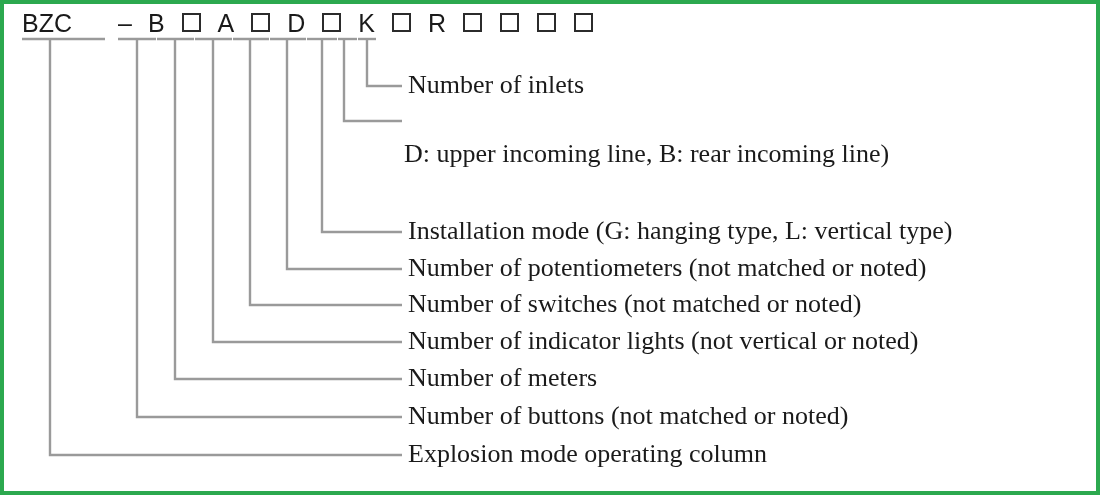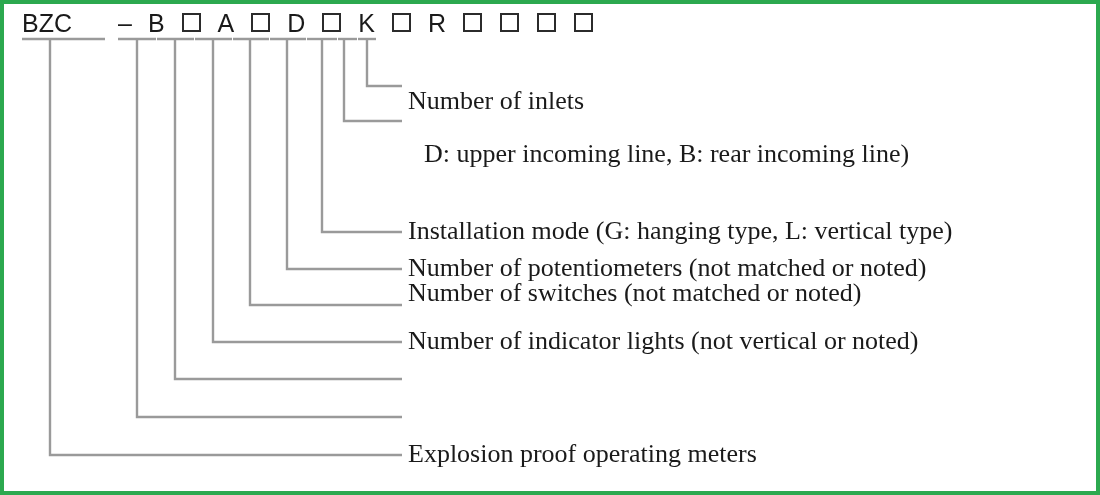--- a/index.html
+++ b/index.html
@@ -73,21 +73,21 @@
     position: absolute;
     left: 408px;
     font-family: "Liberation Serif", serif;
     font-size: 26px;
     line-height: 30px;
     color: #1a1a1a;
     white-space: nowrap;
     z-index: 3;
   }
   .label.cont {
-    left: 424px;
+    left: 404px;
   }
 </style>
 </head>
 <body>
 
 <div id="page">
 
   <svg id="canvas" viewBox="0 0 1100 495" xmlns="http://www.w3.org/2000/svg">
     <g stroke="#9a9a9a" stroke-width="2.4" fill="none" stroke-linecap="butt" stroke-linejoin="miter">
 
@@ -133,22 +133,24 @@
     <span class="code-box"></span>
     <span class="code-seg">K</span>
     <span class="code-box"></span>
     <span class="code-seg">R</span>
     <span class="code-box"></span>
     <span class="code-box"></span>
     <span class="code-box"></span>
     <span class="code-box"></span>
   </div>
 
-  <div class="label" style="top:86px">Number of inlets</div>
+  <div class="label" style="top:70px">Number of inlets</div>
   <div class="label cont" style="top:139px">D: upper incoming line, B: rear incoming line)</div>
   <div class="label" style="top:253px">Number of potentiometers (not matched or noted)</div>
   <div class="label" style="top:216px">Installation mode (G: hanging type, L: vertical type)</div>
-  <div class="label" style="top:278px">Number of switches (not matched or noted)</div>
+  <div class="label" style="top:289px">Number of switches (not matched or noted)</div>
   <div class="label" style="top:326px">Number of indicator lights (not vertical or noted)</div>
-  <div class="label" style="top:439px">Explosion proof operating meters</div>
+  <div class="label" style="top:363px">Number of meters</div>
+  <div class="label" style="top:401px">Number of buttons (not matched or noted)</div>
+  <div class="label" style="top:439px">Explosion mode operating column</div>
 
   <div id="frame" style="border-color: rgb(44, 169, 79);"></div>
 </div>
 
 </body></html>

